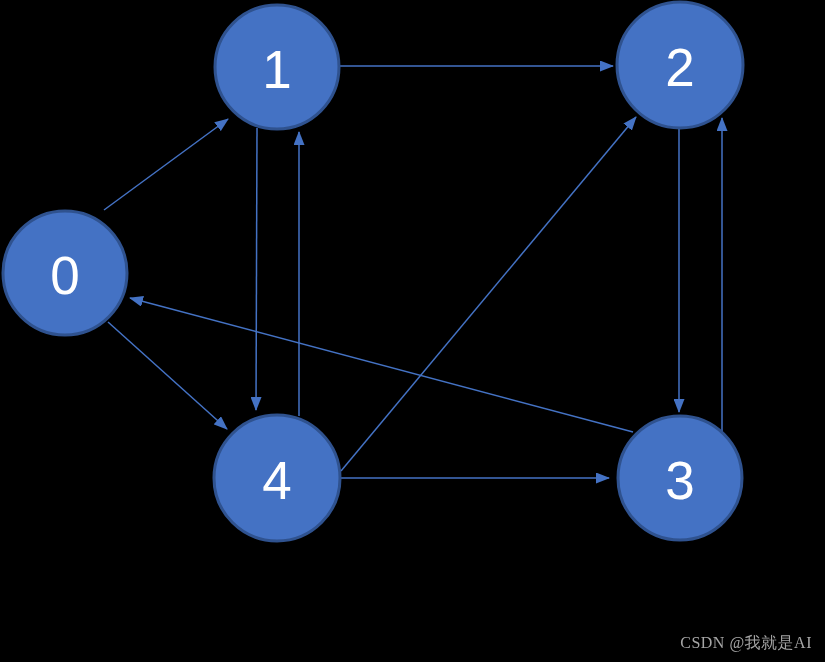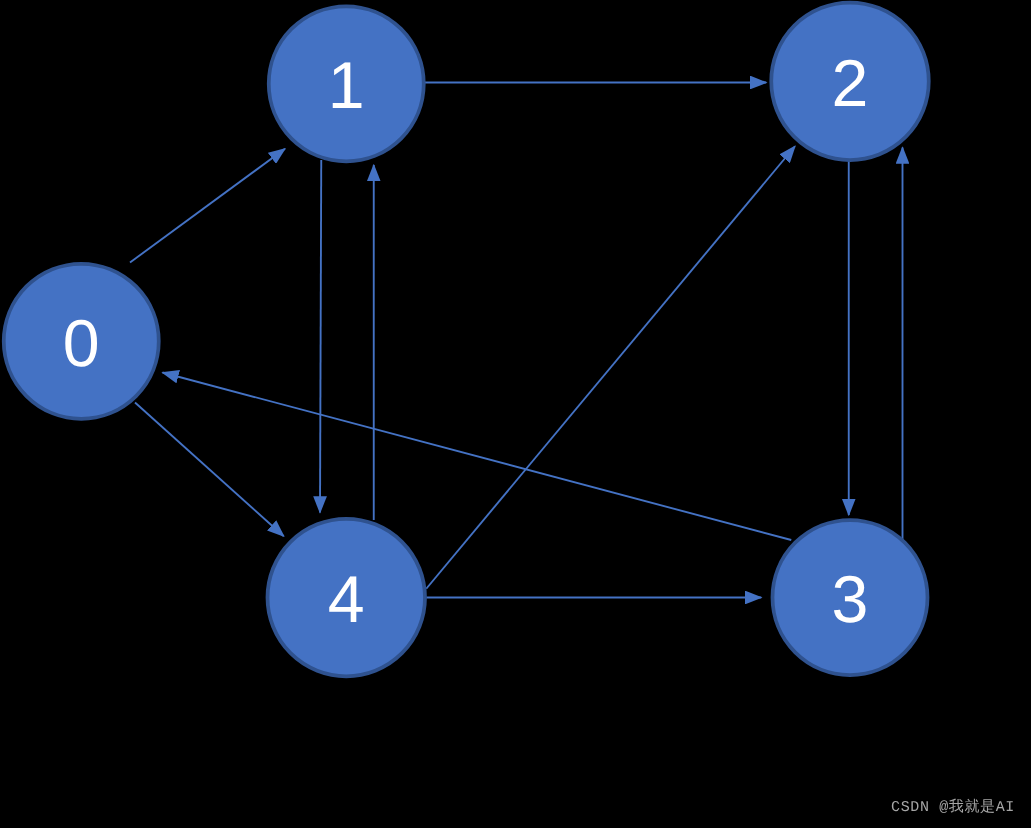--- a/index.html
+++ b/index.html
@@ -22,23 +22,23 @@
   }
   .node-label {
     font-family: "Liberation Sans", sans-serif;
     font-size: 53px;
     font-weight: 400;
   }
   .watermark {
     position: absolute;
     right: 13px;
     bottom: 8px;
-    font-size: 12px;
+    font-size: 16px;
     letter-spacing: 0.5px;
-    font-family: Liberation Mono, monospace;
+    font-family: Liberation Serif, serif;
     user-select: none;
   }
 </style>
 </head>
 <body style="background: rgb(0, 0, 0);">
 
 <svg id="graph" width="825" height="662" viewBox="0 0 825 662" xmlns="http://www.w3.org/2000/svg">
   <defs>
     <marker id="arrowhead" markerUnits="userSpaceOnUse" markerWidth="14" markerHeight="11" refX="13" refY="5.5" orient="auto">
       <path d="M0,0 L14,5.5 L0,11 Z" fill="#4472C4"></path>

